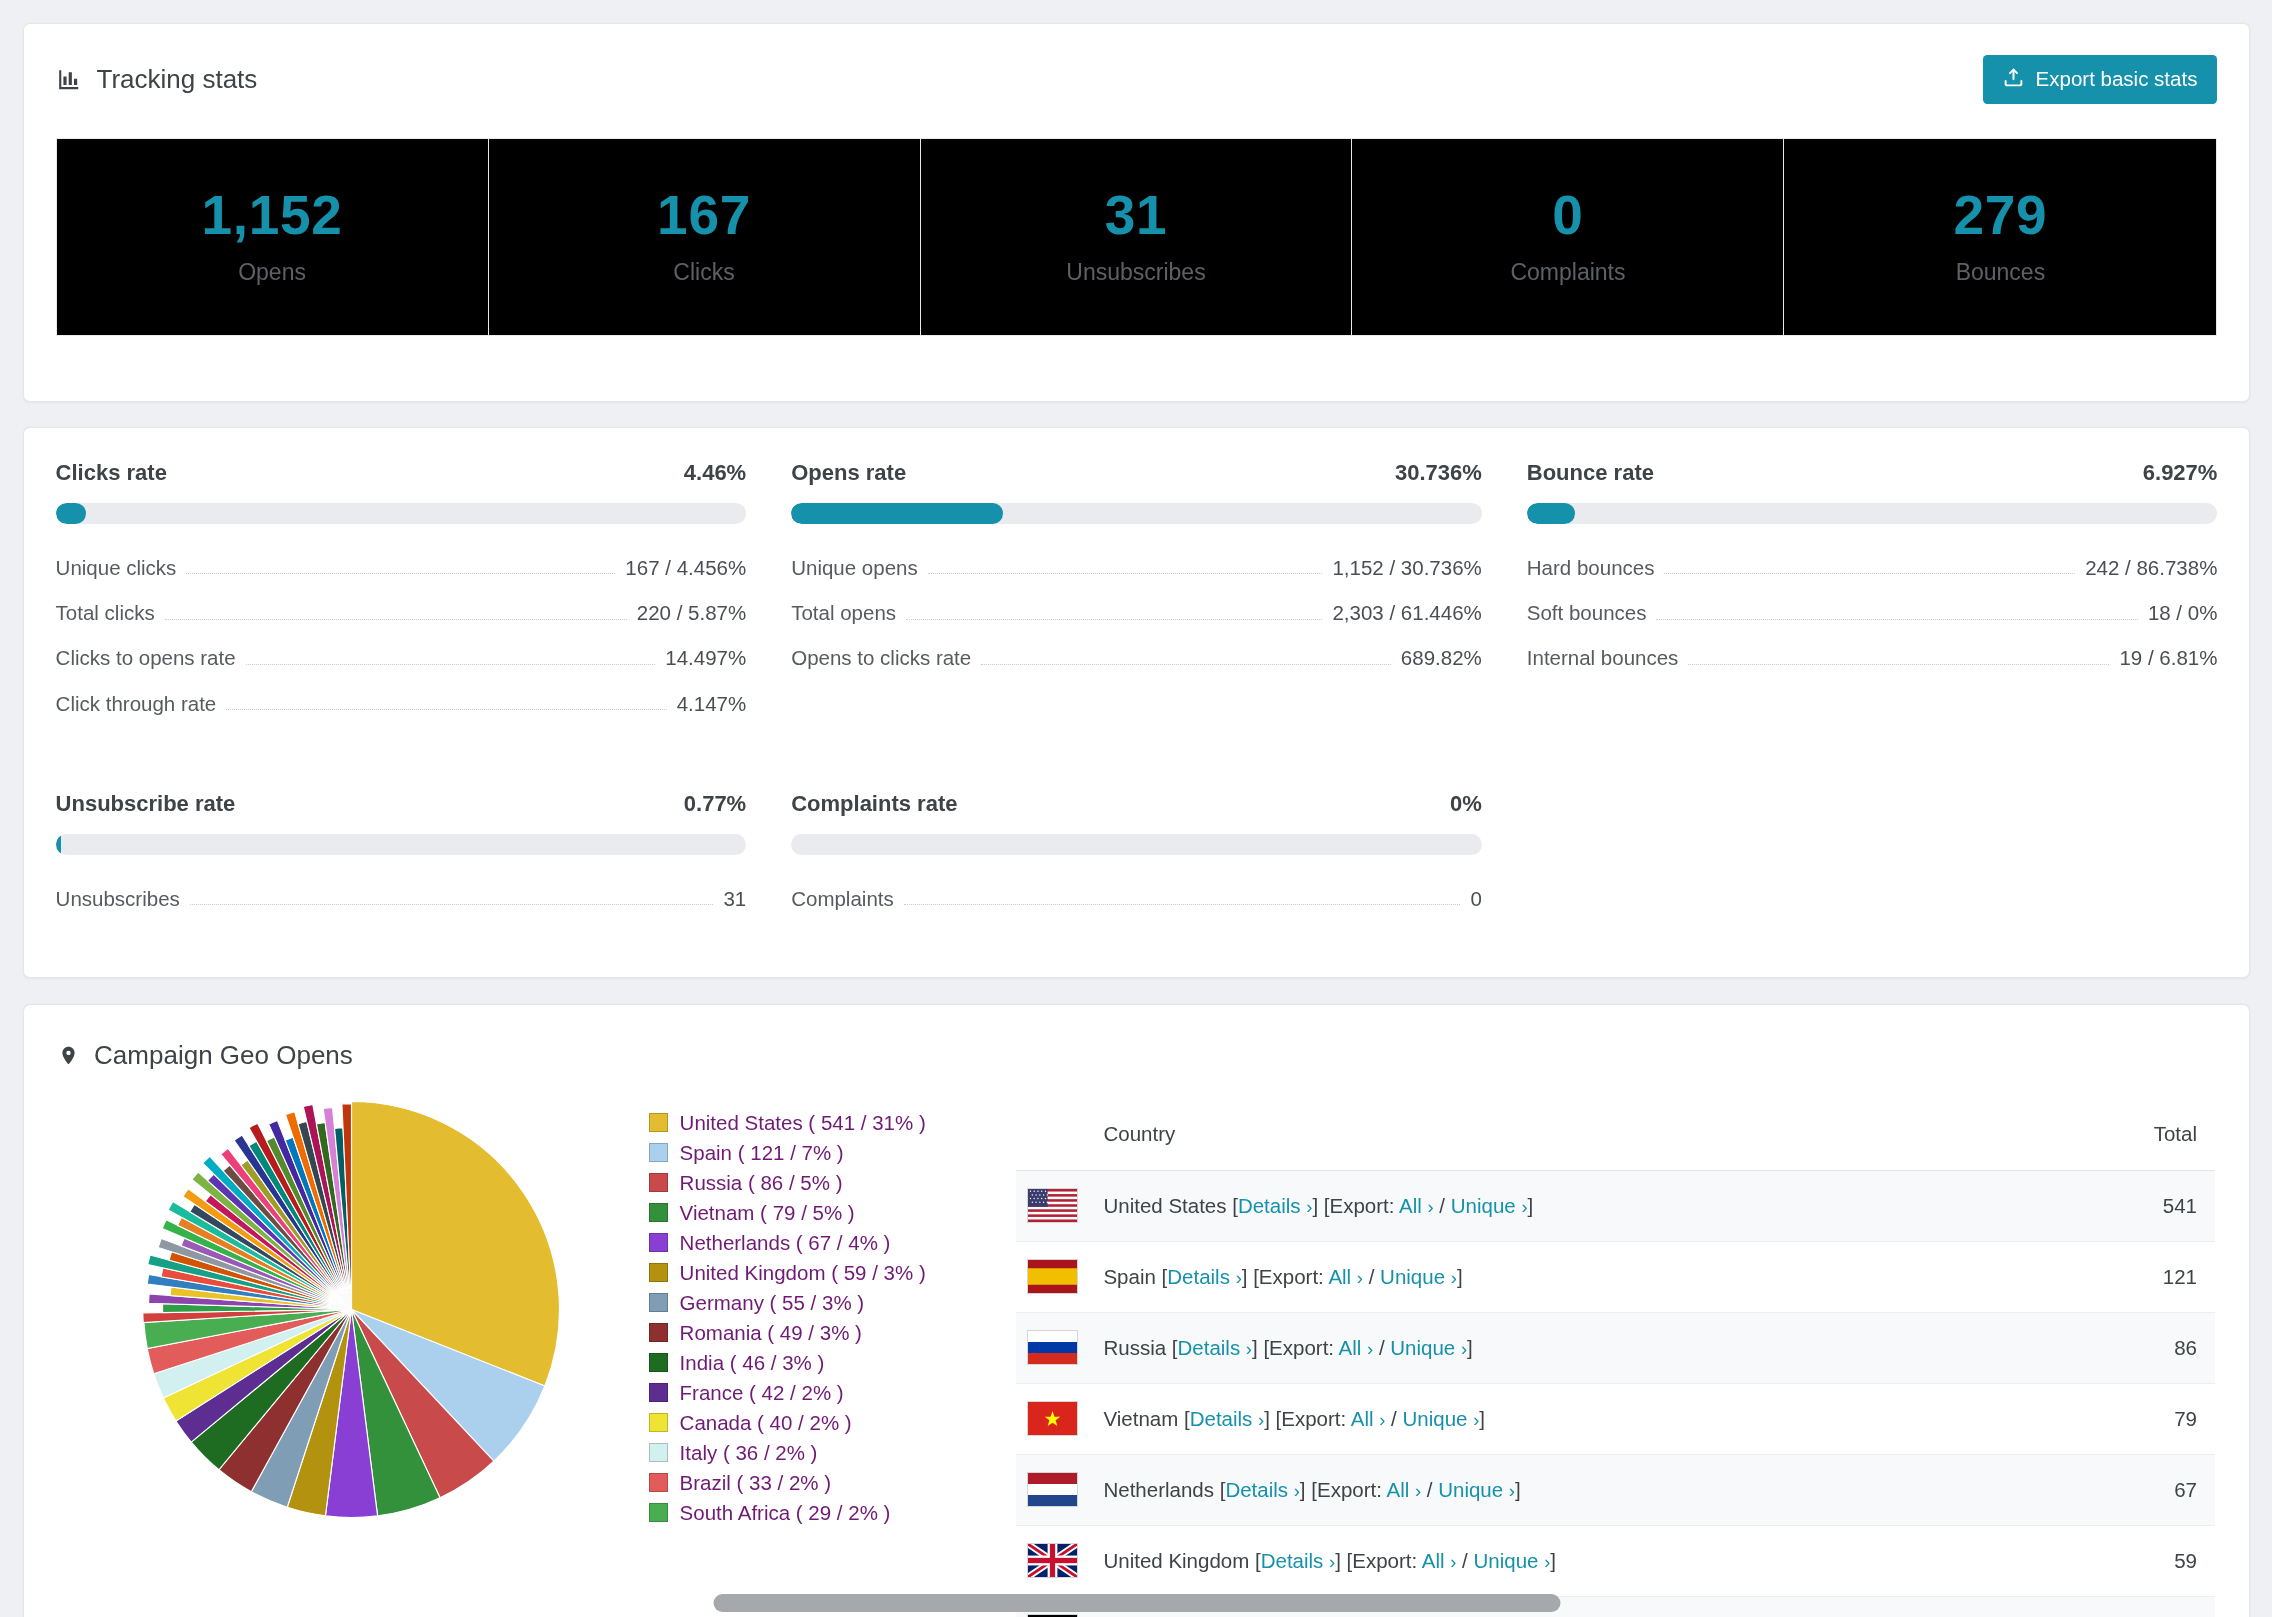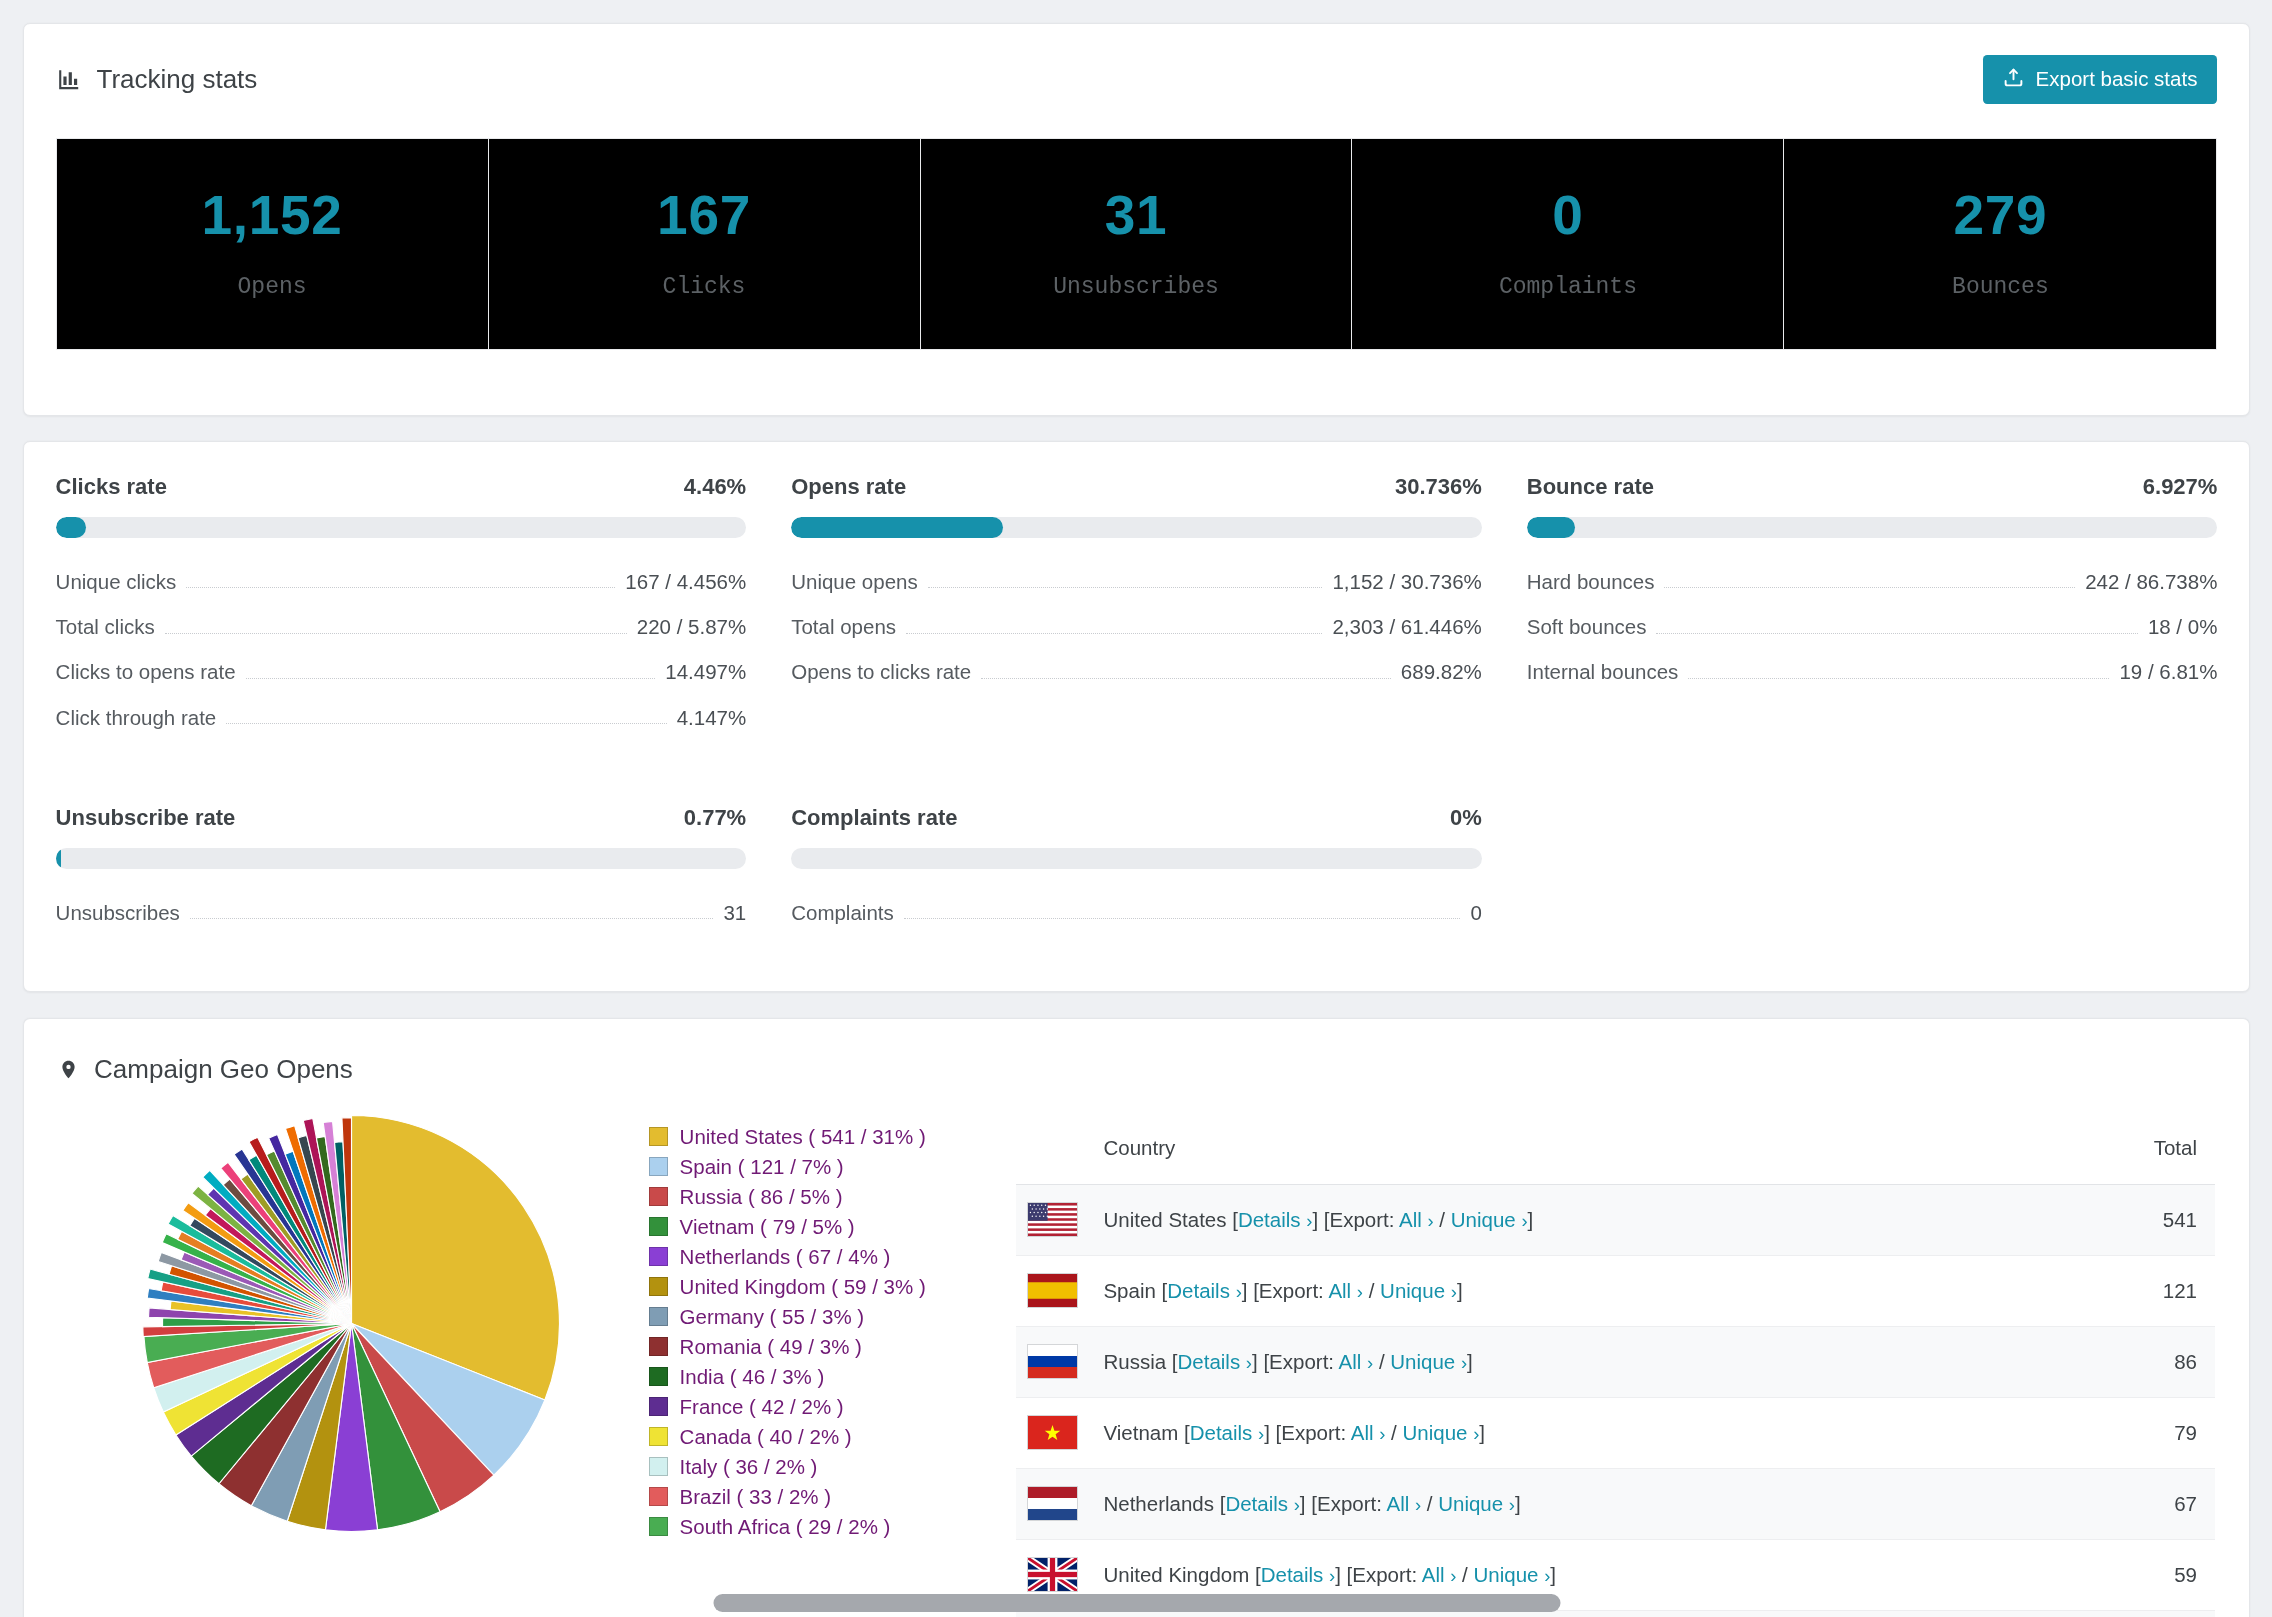--- a/index.html
+++ b/index.html
@@ -29,21 +29,21 @@
     padding: 12.7px 20px; border-radius: 4.2px; border: none;
     cursor: pointer; font-family: inherit;
   }
   .stats-grid {
     display: grid; grid-template-columns: repeat(5, 1fr);
     border: 0.7px solid #e9eaec; margin-top: 34px; background: #000000;
   }
   .stat-box { text-align: center; padding: 44px 0 49px; border-right: 0.7px solid #e9eaec; }
   .stat-box:last-child { border-right: none; }
   .stat-value { font-size: 55px; font-weight: 700; color: #1691ab; letter-spacing: 0.7px; }
-  .stat-label { font-size: 23px; color: #5c6165; margin-top: 27px; font-family: Liberation Mono, monospace; }
+  .stat-label { font-size: 23px; color: #5c6165; margin-top: 12px; }
 
   #rates-card { margin-top: 25.4px; padding: 32px 32px 56px; }
   .rates-grid { display: grid; grid-template-columns: repeat(3, 1fr); column-gap: 45px; row-gap: 65px; }
   .rate-head { display: flex; justify-content: space-between; align-items: center; font-size: 22px; font-weight: 700; color: #3e4347; margin-bottom: 17px; }
   .bar { height: 21px; background: #e9ebee; border-radius: 11.3px; margin-bottom: 21px; overflow: hidden; }
   .bar-fill { height: 100%; background: #1691ab; border-radius: 11.3px; }
   .rate-row { display: flex; align-items: flex-end; font-size: 20.5px; padding: 10.6px 0; }
   .rate-row .r-label { color: #565b60; white-space: nowrap; text-align: center; }
   .rate-row .r-value { color: #4a4f54; white-space: nowrap; }
   .leader { flex: 1; margin: 0 10px; border-bottom: 1.4px dotted #c9ccd0; position: relative; top: -5.6px; }

